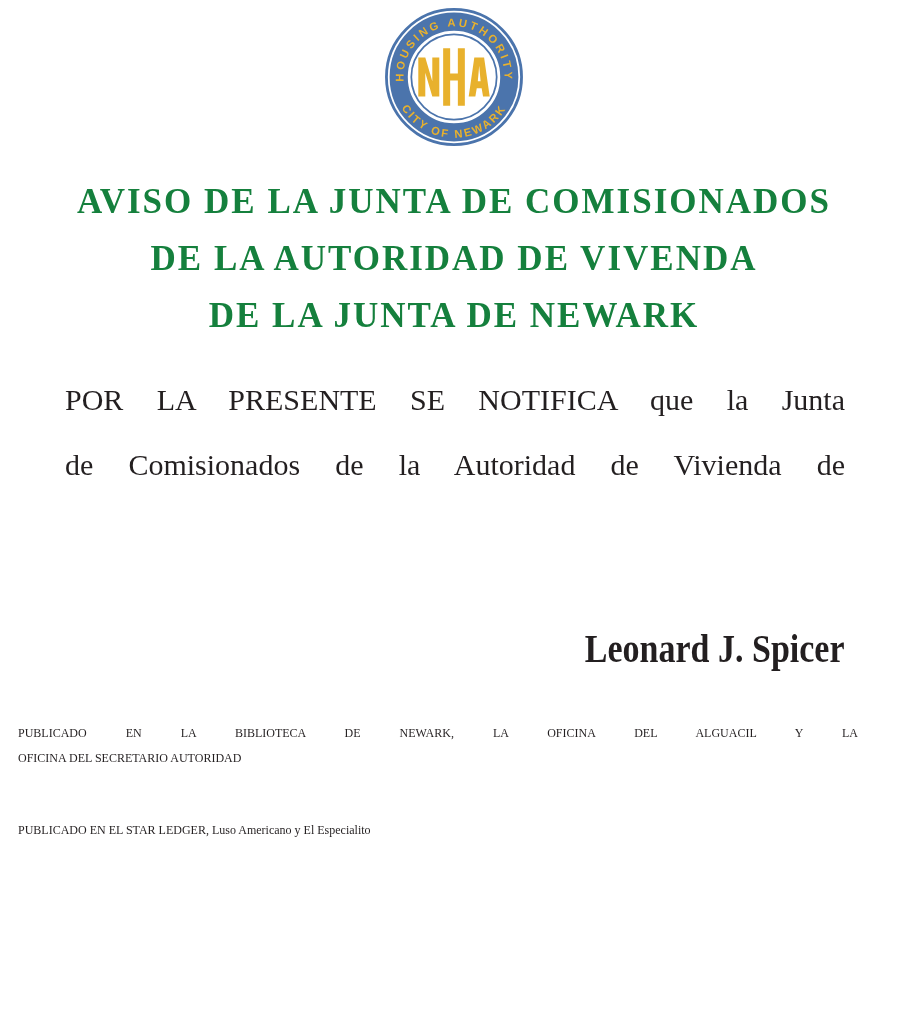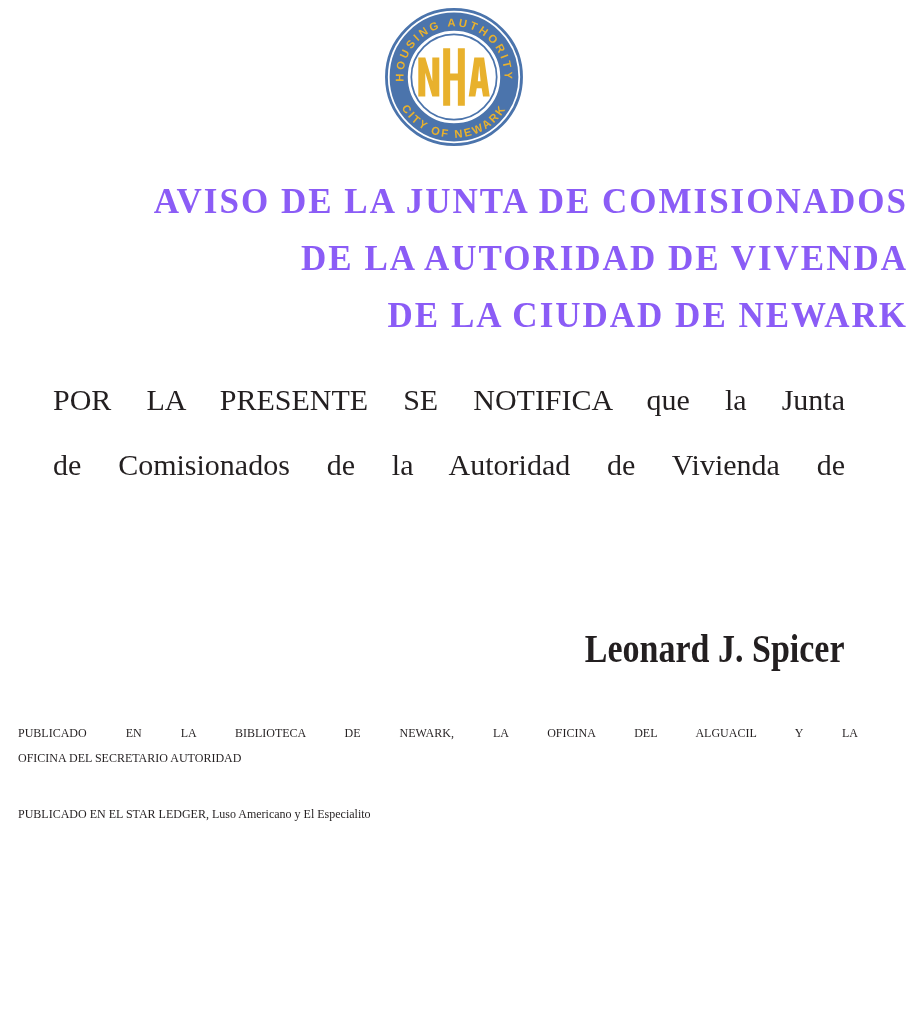--- a/index.html
+++ b/index.html
@@ -19,33 +19,33 @@
   }
   .band-text {
     font-family: "Liberation Sans", sans-serif;
     font-weight: bold;
     fill: #e8b12d;
   }
   .band-text.top { font-size: 16px; letter-spacing: 4px; }
   .band-text.bottom { font-size: 16px; letter-spacing: 3px; }
   .heading {
     margin-top: 26px;
-    text-align: right;
-    color: #8b5cf6;
+    text-align: center;
+    color: #15803d;
     font-weight: bold;
     font-size: 35px;
     line-height: 57px;
     letter-spacing: 2px;
   }
   .body-text {
     margin: 24px 63px 0 53px;
     font-size: 30px;
     line-height: 64.5px;
   }
-  .bline { white-space: nowrap; }
+  .bline { white-space: nowrap; margin-left: 12px; }
   .bline.just, .fline.just {
     white-space: normal;
     text-align: justify;
     text-align-last: justify;
   }
   .signature {
     margin: 130px 63px 0 0;
     text-align: right;
     font-weight: bold;
   }
@@ -63,21 +63,21 @@
   .sig-title span {
     display: inline-block;
     transform: scaleX(0.85);
     transform-origin: right center;
   }
   .footer {
     margin: 50px 50px 0 18px;
     font-size: 12px;
     line-height: 24.5px;
   }
-  .fpara.p2 { margin-top: 32px; }
+  .fpara.p2 { margin-top: 48px; }
 </style>
 </head>
 <body>
 
 <div class="page">
 
   <div class="logo-wrap">
     <svg width="140" height="140" viewBox="0 0 200 200" role="img">
       <defs>
         <path id="arcTop" d="M 32.4,124.3 A 72,72 0 1 1 167.6,124.3" fill="none"></path>
@@ -101,21 +101,21 @@
         <path d="M49,128 V72 h10 l10,34 V72 h10 V128 h-10 l-10,-34 V128 Z"></path>
         <path d="M84.5,59 h10 v36 h11 v-36 h10 v82 h-10 v-36 h-11 v36 h-10 Z"></path>
         <path fill-rule="evenodd" d="M121,128 L129,72 L143,72 L151,128 L141.5,128 L139.5,116 L132.5,116 L130.5,128 Z M134,106 L136,84 L138,106 Z"></path>
       </g>
     </svg>
   </div>
 
   <div class="heading">
     <div>AVISO DE LA JUNTA DE COMISIONADOS</div>
     <div>DE LA AUTORIDAD DE VIVENDA</div>
-    <div>DE LA CIUDAD DE NEWARK</div>
+    <div>DE LA JUNTA DE NEWARK</div>
   </div>
 
   <div class="body-text">
     <div class="bline just">POR LA PRESENTE SE NOTIFICA que la Junta</div>
     <div class="bline just">de Comisionados de la Autoridad de Vivienda de</div>
   </div>
 
   <div class="signature">
     <div class="sig-name">Leonard J. Spicer</div>
   </div>

